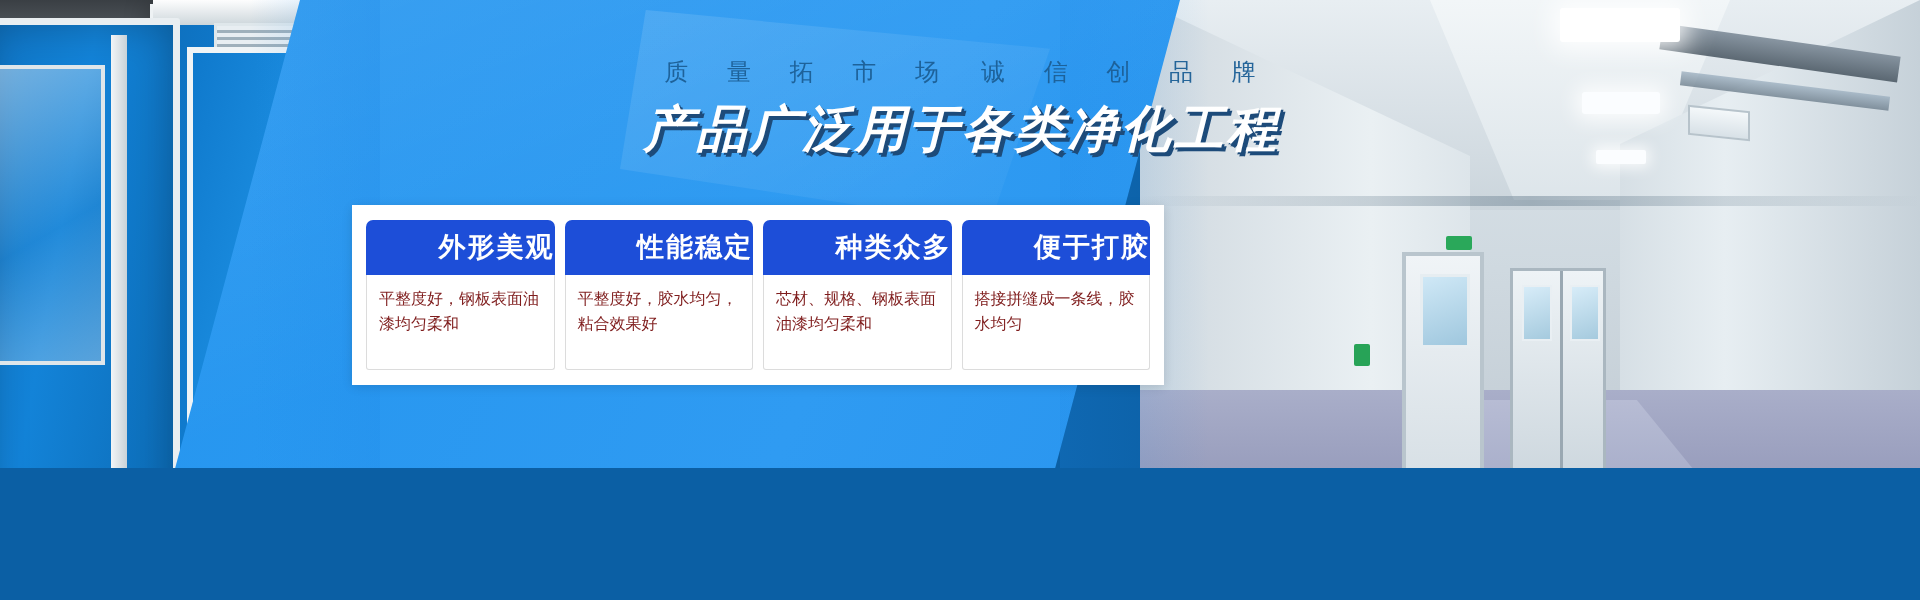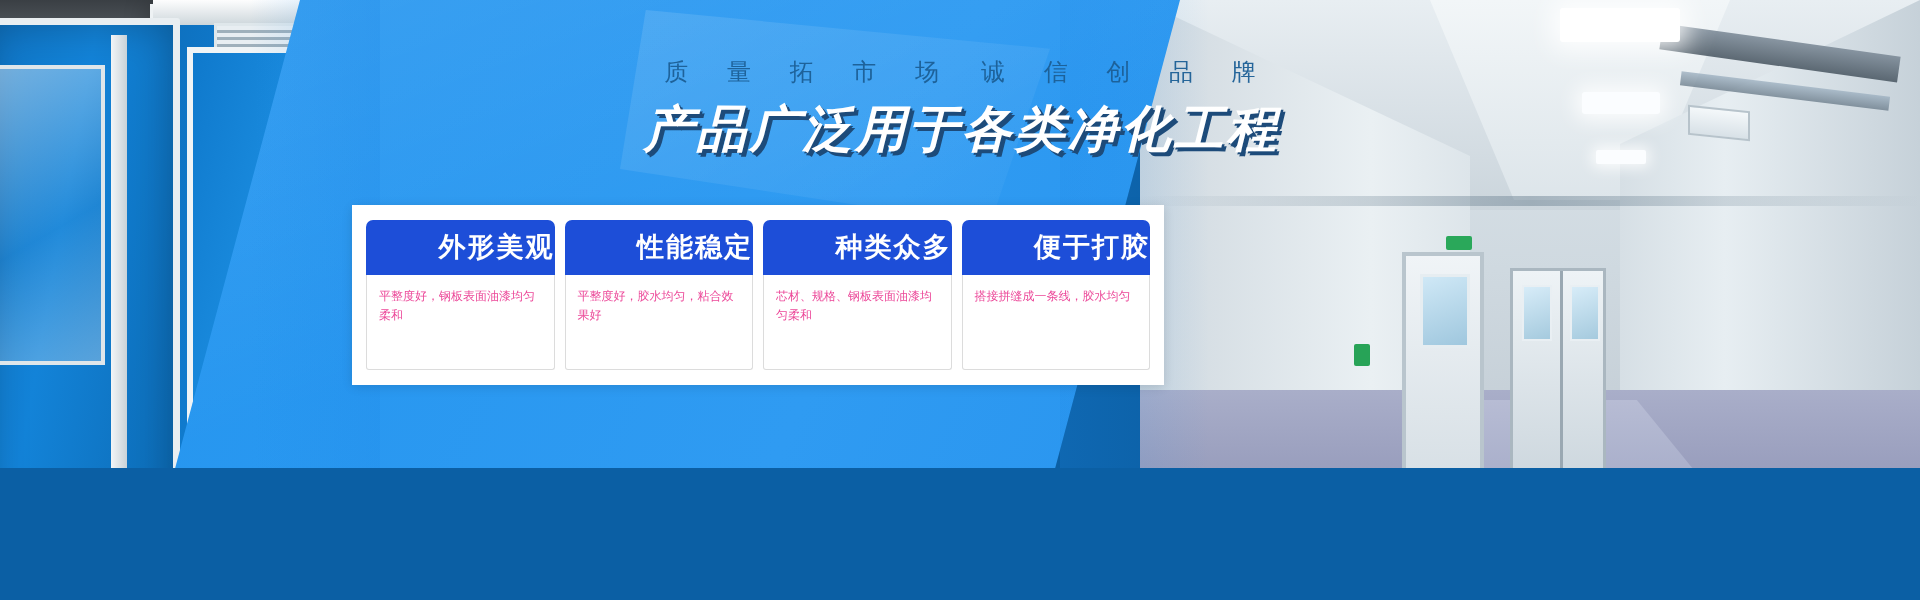--- a/index.html
+++ b/index.html
@@ -138,21 +138,21 @@
 
   
   .cards { position:absolute; left:352px; top:205px; width:812px; height:180px;
     background:#ffffff; z-index:7; display:flex; gap:10px;
     padding:15px 14px; box-shadow:0 2px 10px rgba(0,0,0,.12); }
   .card { flex:1 1 0; display:flex; flex-direction:column; }
   .card-head { background:#1d4ed8; color:#ffffff; font-size:27px; font-weight:bold;
     letter-spacing:2px; text-align:right; padding:9px 0 10px;
     border-radius:7px 7px 0 0; }
   .card-body { flex:1; border:1px solid #dcdcdc; border-top:none; border-radius:0 0 3px 3px;
-    padding:12px 10px 8px 12px; font-size:12px; line-height:1.55; color:#ec4899; }
+    padding:12px 10px 8px 12px; font-size:16px; line-height:1.55; color:#7f1d1d; }
 
   
   .blend-l { position:absolute; left:250px; top:0; width:130px; height:600px; z-index:3;
     background:linear-gradient(90deg,rgba(31,138,232,0),rgba(31,138,232,.25)); pointer-events:none; }
   .blend-r { position:absolute; left:1060px; top:0; width:150px; height:600px; z-index:3;
     background:linear-gradient(270deg,rgba(31,138,232,0),rgba(31,138,232,.2)); pointer-events:none; }
 </style>
 </head>
 <body>
 

